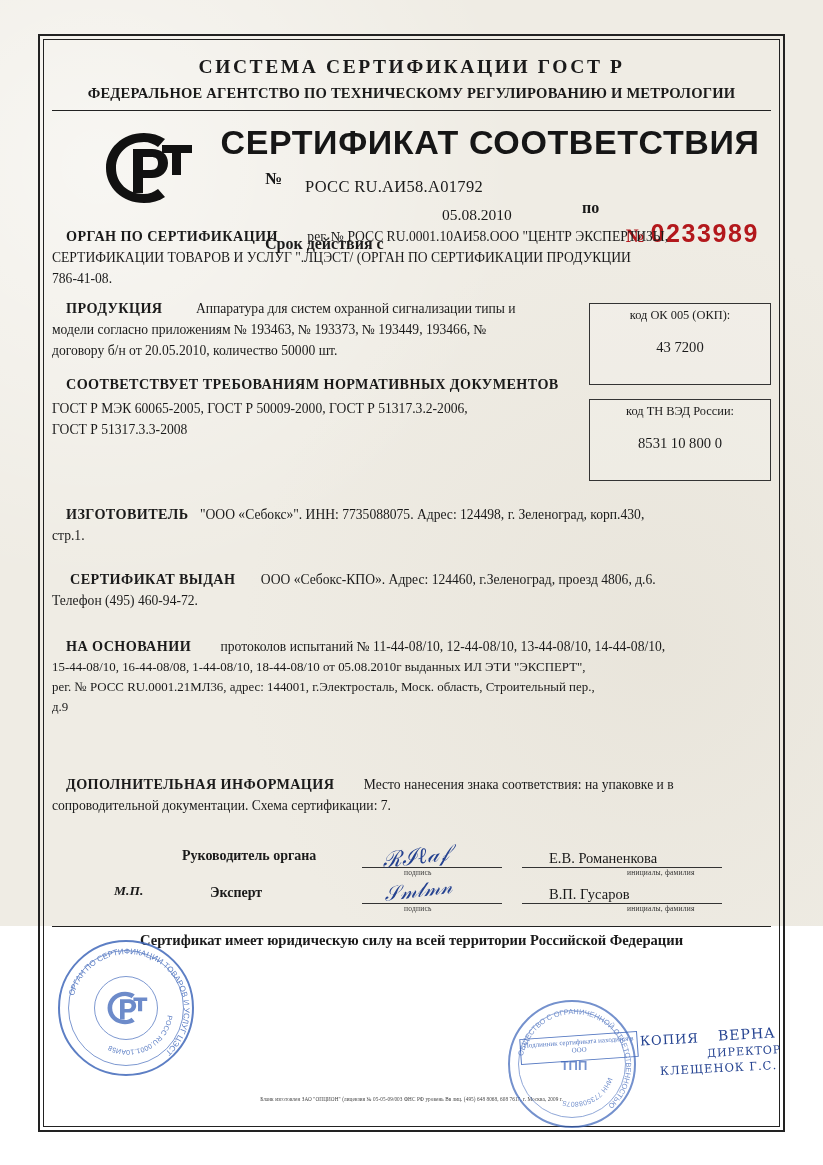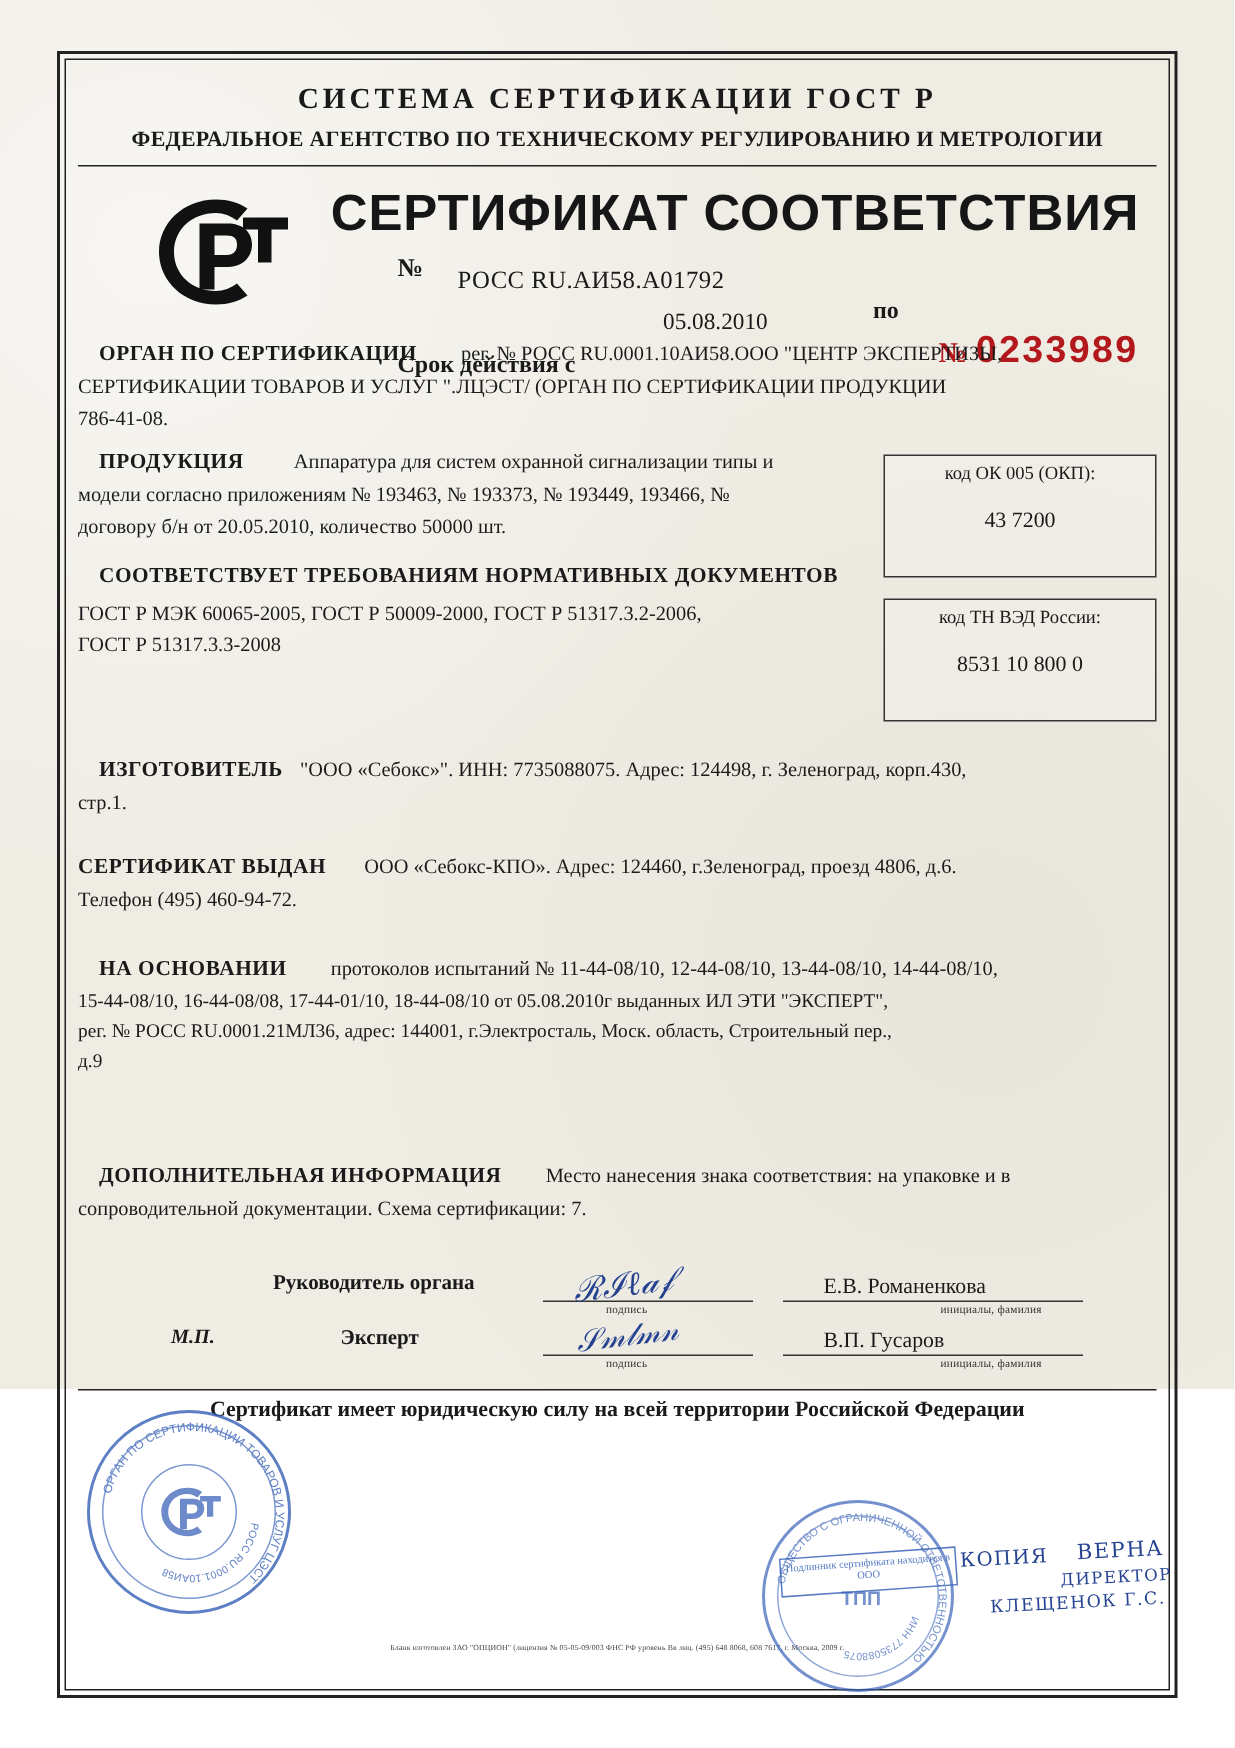--- a/index.html
+++ b/index.html
@@ -354,32 +354,32 @@
     <div class="sec" style="margin-top:62px;">
       <div class="sec-body">
         <span class="sec-title" style="margin-left:14px;">ИЗГОТОВИТЕЛЬ</span>
         <span style="display:inline-block;width:8px;"></span><span>"ООО «Себокс»". ИНН: 7735088075. Адрес: 124498, г. Зеленоград, корп.430,</span>
       </div>
       <div class="sec-body">стр.1.</div>
     </div>
 
     <div class="sec" style="margin-top:22px;">
       <div class="sec-body">
-        <span class="sec-title" style="margin-left:0;">СЕРТИФИКАТ ВЫДАН</span>
+        <span class="sec-title" style="margin-left:18px;">СЕРТИФИКАТ ВЫДАН</span>
         <span style="display:inline-block;width:22px;"></span><span>ООО «Себокс-КПО». Адрес: 124460, г.Зеленоград, проезд 4806, д.6.</span>
       </div>
       <div class="sec-body">Телефон (495) 460-94-72.</div>
     </div>
 
     <div class="sec" style="margin-top:24px;">
       <div class="sec-body">
         <span class="sec-title" style="margin-left:14px;">НА ОСНОВАНИИ</span>
         <span style="display:inline-block;width:26px;"></span><span>протоколов испытаний № 11-44-08/10, 12-44-08/10, 13-44-08/10, 14-44-08/10,</span>
       </div>
-      <div class="sec-body" style="font-size:12.9px;">15-44-08/10, 16-44-08/08, 17-44-01/10, 18-44-08/10 от 05.08.2010г выданных ИЛ ЭТИ "ЭКСПЕРТ",</div>
+      <div class="sec-body" style="font-size:12.9px;">15-44-08/10, 16-44-08/08, 1-44-08/10, 18-44-08/10 от 05.08.2010г выданных ИЛ ЭТИ "ЭКСПЕРТ",</div>
       <div class="sec-body" style="font-size:12.9px;">рег. № РОСС RU.0001.21МЛ36, адрес: 144001, г.Электросталь, Моск. область, Строительный пер.,</div>
       <div class="sec-body" style="font-size:12.9px;">д.9</div>
     </div>
 
     <div class="sec" style="margin-top:56px;">
       <div class="sec-body">
         <span class="sec-title" style="margin-left:14px;">ДОПОЛНИТЕЛЬНАЯ ИНФОРМАЦИЯ</span>
         <span style="display:inline-block;width:26px;"></span><span>Место нанесения знака соответствия: на упаковке и в</span>
       </div>
       <div class="sec-body">сопроводительной документации. Схема сертификации: 7.</div>
@@ -387,21 +387,21 @@
 
     <div class="sign-area" style="margin-top:22px;">
 
       <div class="sign-label" style="left:130px; top:10px;">Руководитель органа</div>
       <div class="sign-line" style="left:310px; top:28px; width:140px;"></div>
       <div class="tiny" style="left:352px; top:30px;">подпись</div>
       <div class="sign-line" style="left:470px; top:28px; width:200px;"></div>
       <div class="sign-label" style="left:497px; top:12px; font-weight:normal; font-size:14.5px;">Е.В. Романенкова</div>
       <div class="tiny" style="left:575px; top:30px;">инициалы, фамилия</div>
 
-      <div class="sign-label" style="left:175px; top:47px;">Эксперт</div>
+      <div class="sign-label" style="left:158px; top:47px;">Эксперт</div>
       <div class="sign-line" style="left:310px; top:64px; width:140px;"></div>
       <div class="tiny" style="left:352px; top:66px;">подпись</div>
       <div class="sign-line" style="left:470px; top:64px; width:200px;"></div>
       <div class="sign-label" style="left:497px; top:48px; font-weight:normal; font-size:14.5px;">В.П. Гусаров</div>
       <div class="tiny" style="left:575px; top:66px;">инициалы, фамилия</div>
 
       <div class="mp" style="left:62px; top:45px;">М.П.</div>
 
       <div class="sig-script" style="left:330px; top:2px;">ℛℐℓ𝒶𝒻</div>
       <div class="sig-script" style="left:332px; top:40px; font-size:20px;">𝒮𝓂𝓁𝓂𝓃</div>

